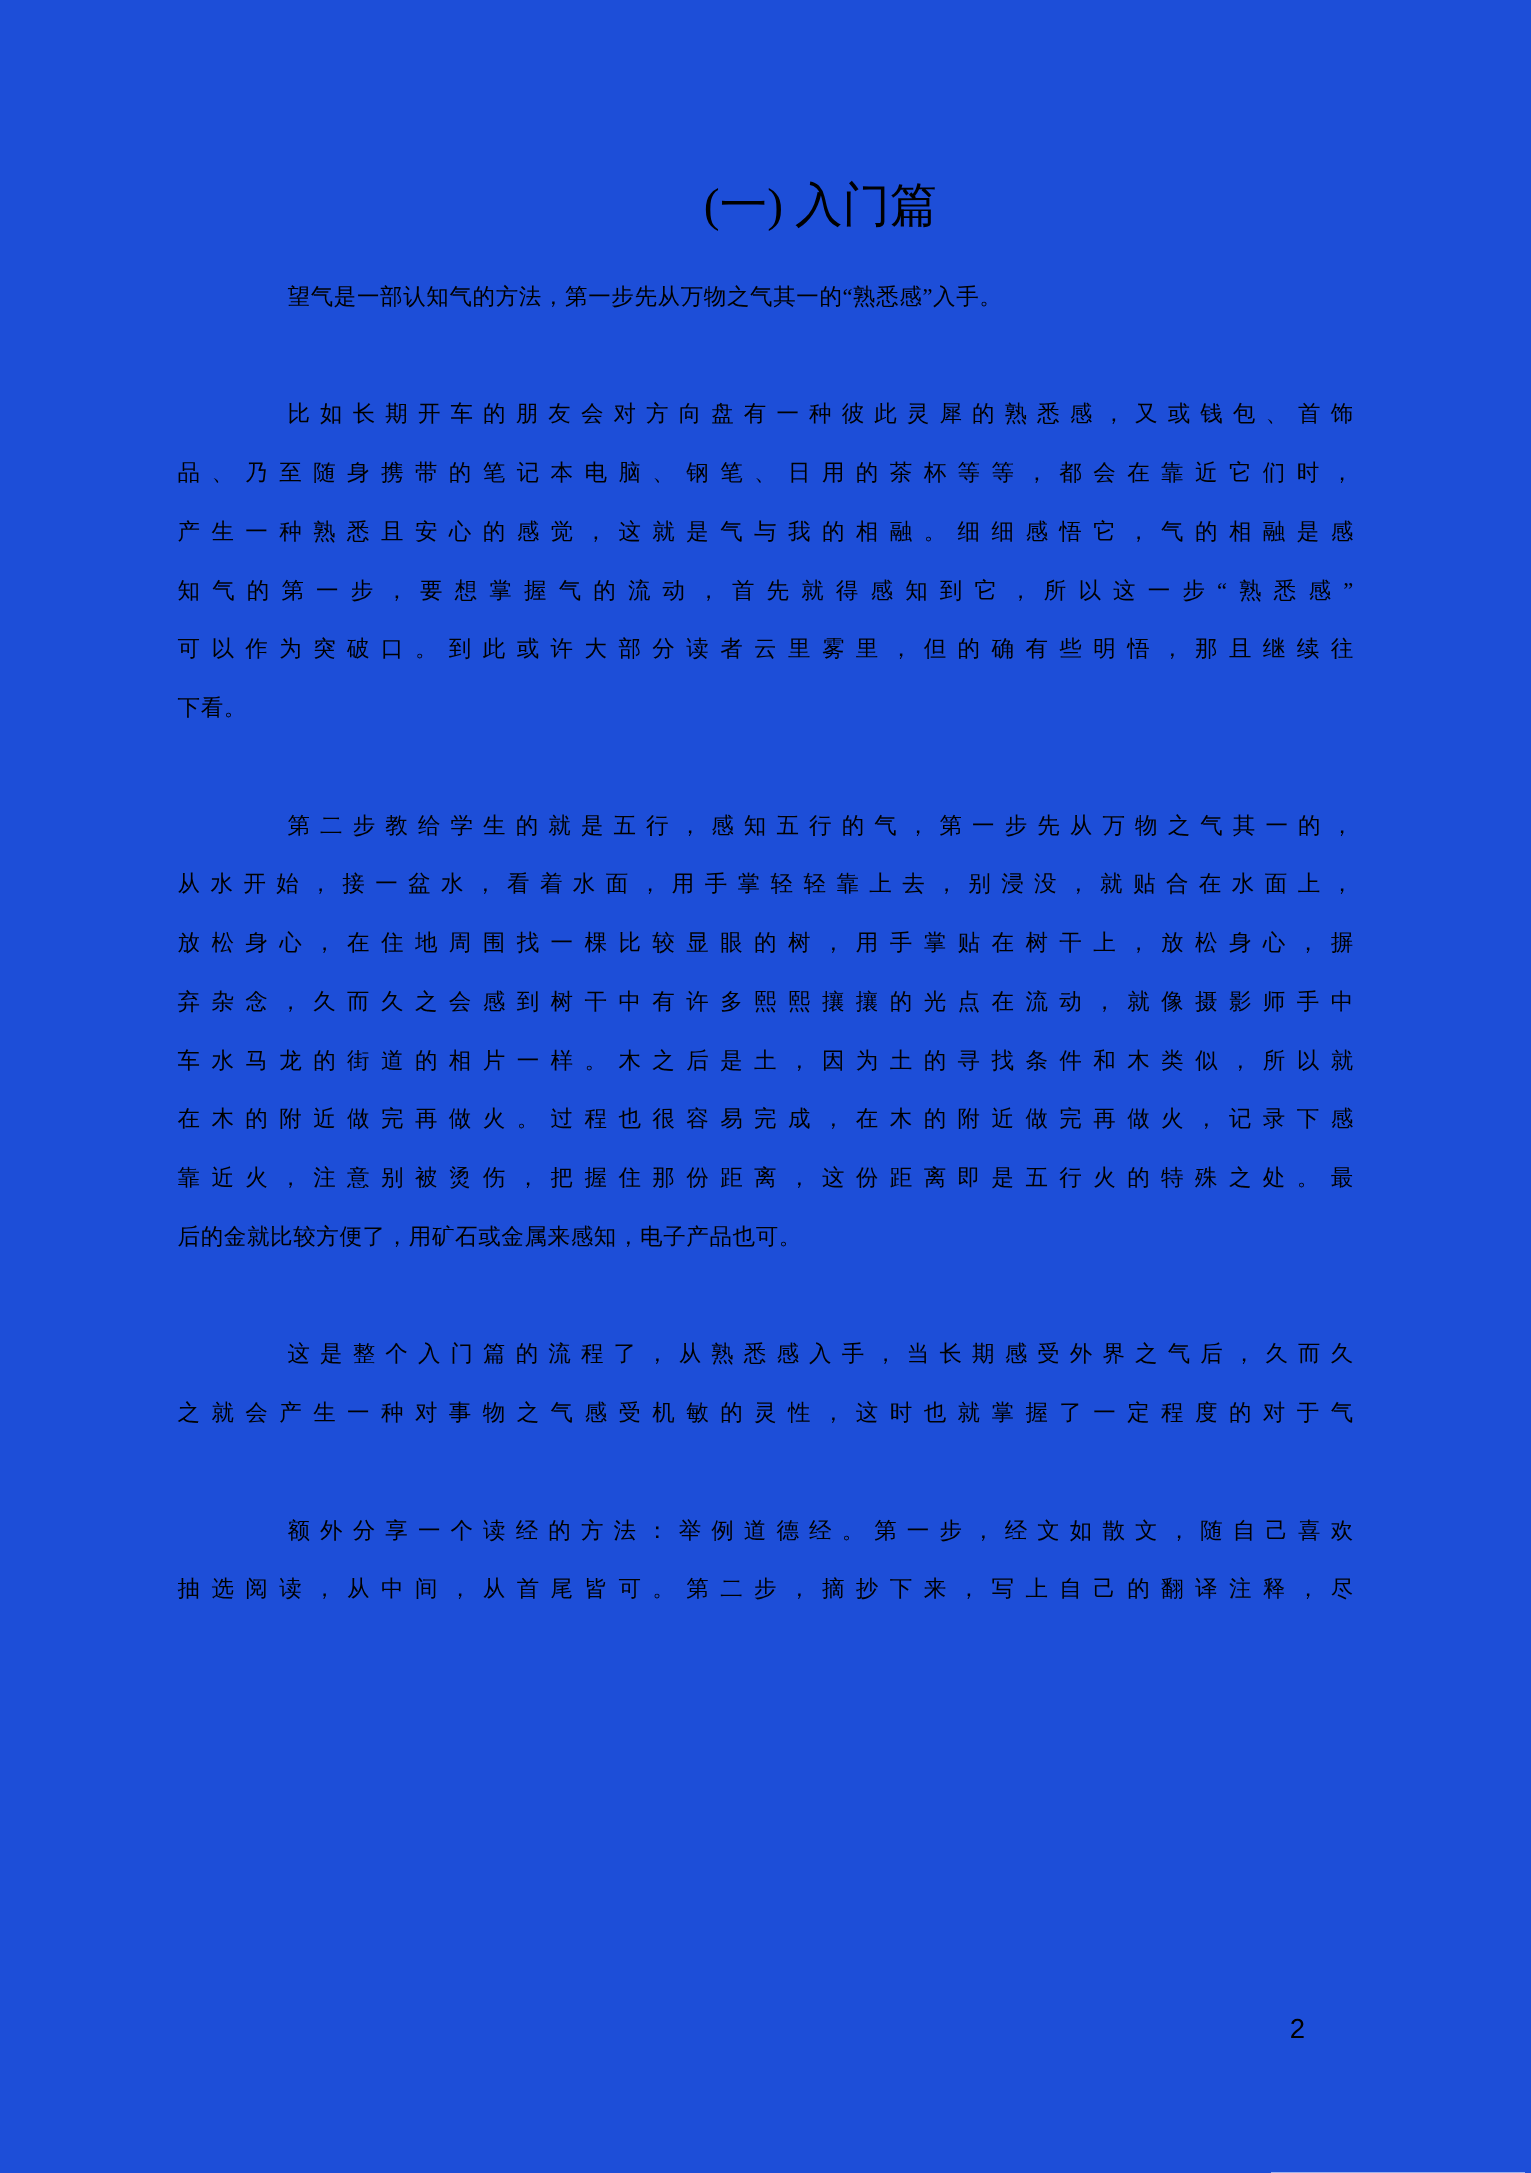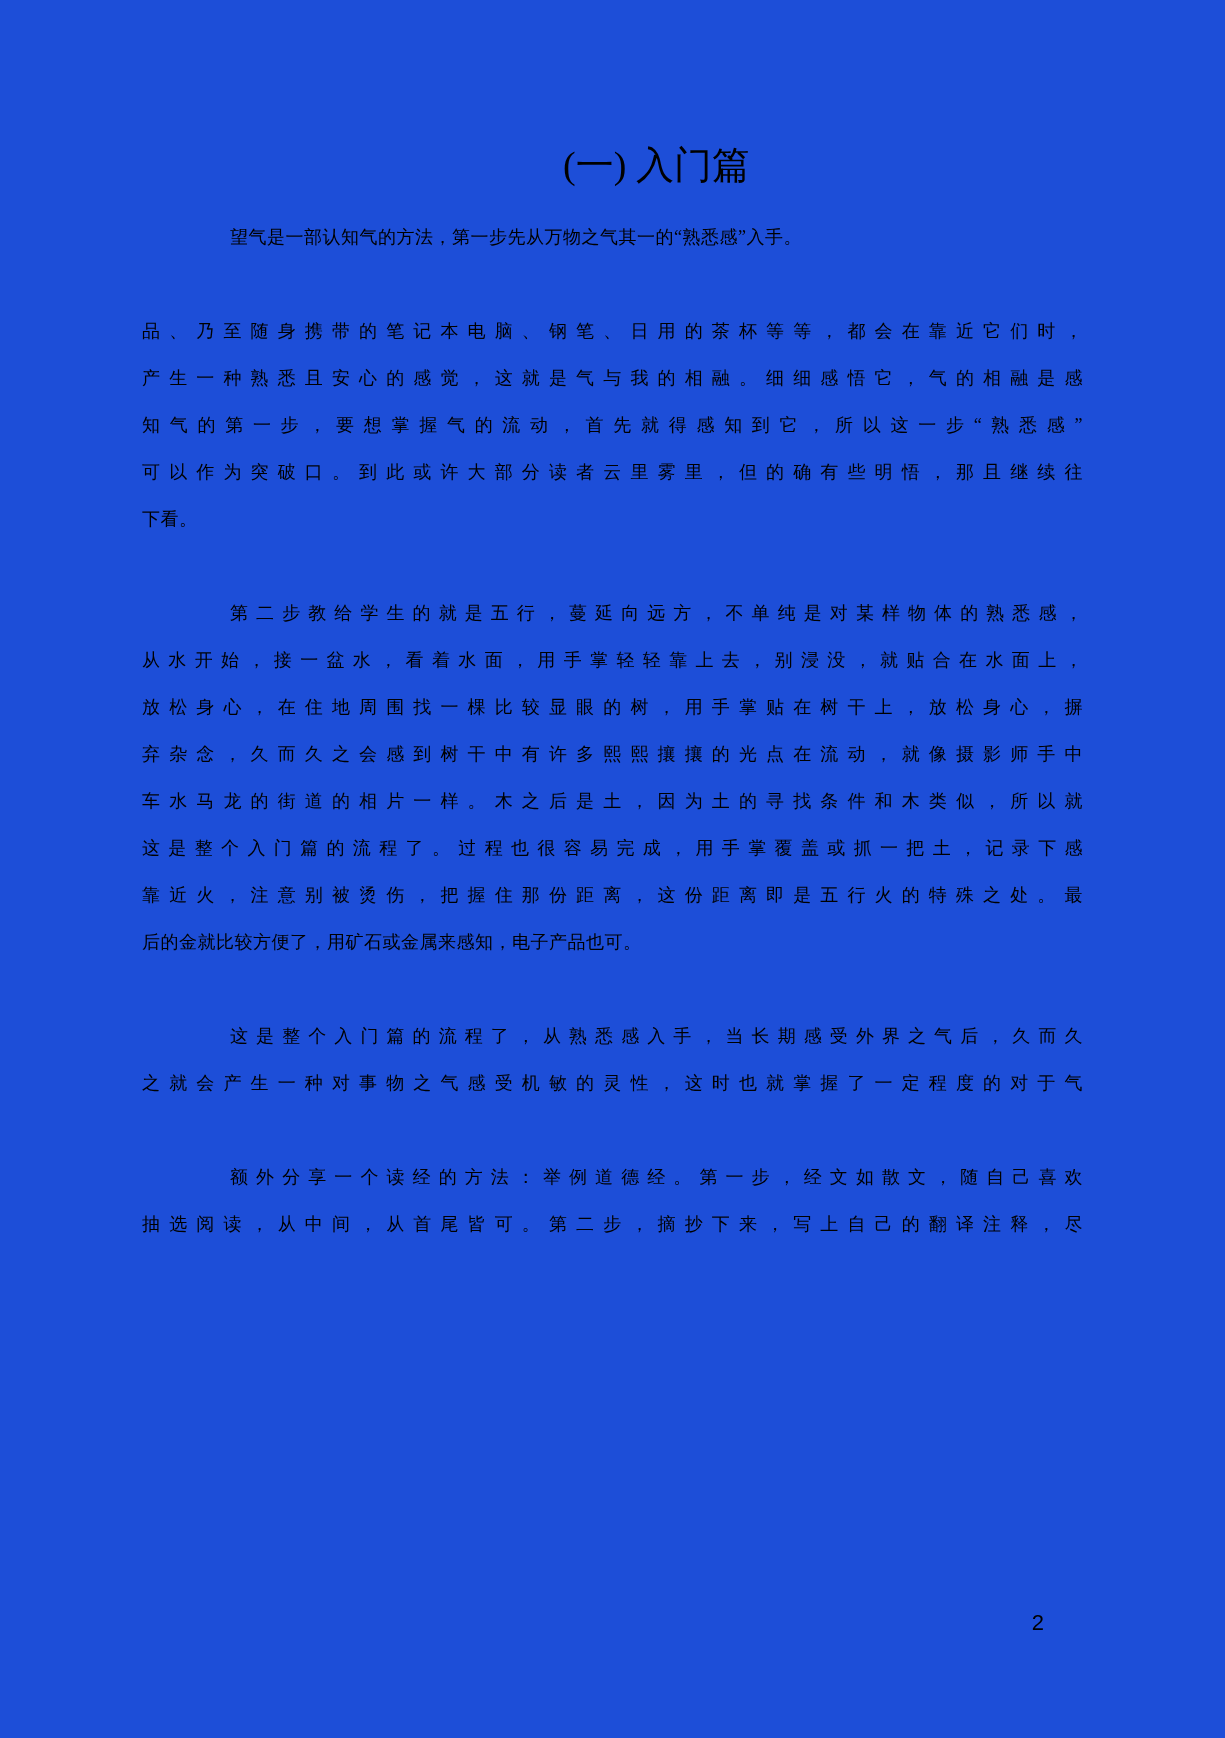--- a/index.html
+++ b/index.html
@@ -64,33 +64,34 @@
 <body>
 
 <div class="page">
   <div class="content">
     <h1 class="doc-title">(一) 入门篇</h1>
     <div class="doc-body">
         <div class="para">
           <div class="line first last">望气是一部认知气的方法，第一步先从万物之气其一的“熟悉感”入手。</div>
         </div>
         <div class="para">
+          <div class="line first">比如长期开车的朋友会对方向盘有一种彼此灵犀的熟悉感，又或钱包、首饰</div>
           <div class="line">品、乃至随身携带的笔记本电脑、钢笔、日用的茶杯等等，都会在靠近它们时，</div>
           <div class="line">产生一种熟悉且安心的感觉，这就是气与我的相融。细细感悟它，气的相融是感</div>
           <div class="line">知气的第一步，要想掌握气的流动，首先就得感知到它，所以这一步“熟悉感”</div>
           <div class="line">可以作为突破口。到此或许大部分读者云里雾里，但的确有些明悟，那且继续往</div>
           <div class="line last">下看。</div>
         </div>
         <div class="para">
-          <div class="line first">第二步教给学生的就是五行，蔓延向远方，不单纯是对某样物体的熟悉感，</div>
+          <div class="line first">第二步教给学生的就是五行，感知五行的气，第一步先从万物之气其一的，</div>
           <div class="line">从水开始，接一盆水，看着水面，用手掌轻轻靠上去，别浸没，就贴合在水面上，</div>
           <div class="line">放松身心，在住地周围找一棵比较显眼的树，用手掌贴在树干上，放松身心，摒</div>
           <div class="line">弃杂念，久而久之会感到树干中有许多熙熙攘攘的光点在流动，就像摄影师手中</div>
           <div class="line">车水马龙的街道的相片一样。木之后是土，因为土的寻找条件和木类似，所以就</div>
-          <div class="line">这是整个入门篇的流程了。过程也很容易完成，用手掌覆盖或抓一把土，记录下感</div>
+          <div class="line">在木的附近做完再做火。过程也很容易完成，在木的附近做完再做火，记录下感</div>
           <div class="line">靠近火，注意别被烫伤，把握住那份距离，这份距离即是五行火的特殊之处。最</div>
           <div class="line last">后的金就比较方便了，用矿石或金属来感知，电子产品也可。</div>
         </div>
         <div class="para">
           <div class="line first">这是整个入门篇的流程了，从熟悉感入手，当长期感受外界之气后，久而久</div>
           <div class="line">之就会产生一种对事物之气感受机敏的灵性，这时也就掌握了一定程度的对于气</div>
         </div>
         <div class="para">
           <div class="line first">额外分享一个读经的方法：举例道德经。第一步，经文如散文，随自己喜欢</div>
           <div class="line">抽选阅读，从中间，从首尾皆可。第二步，摘抄下来，写上自己的翻译注释，尽</div>

